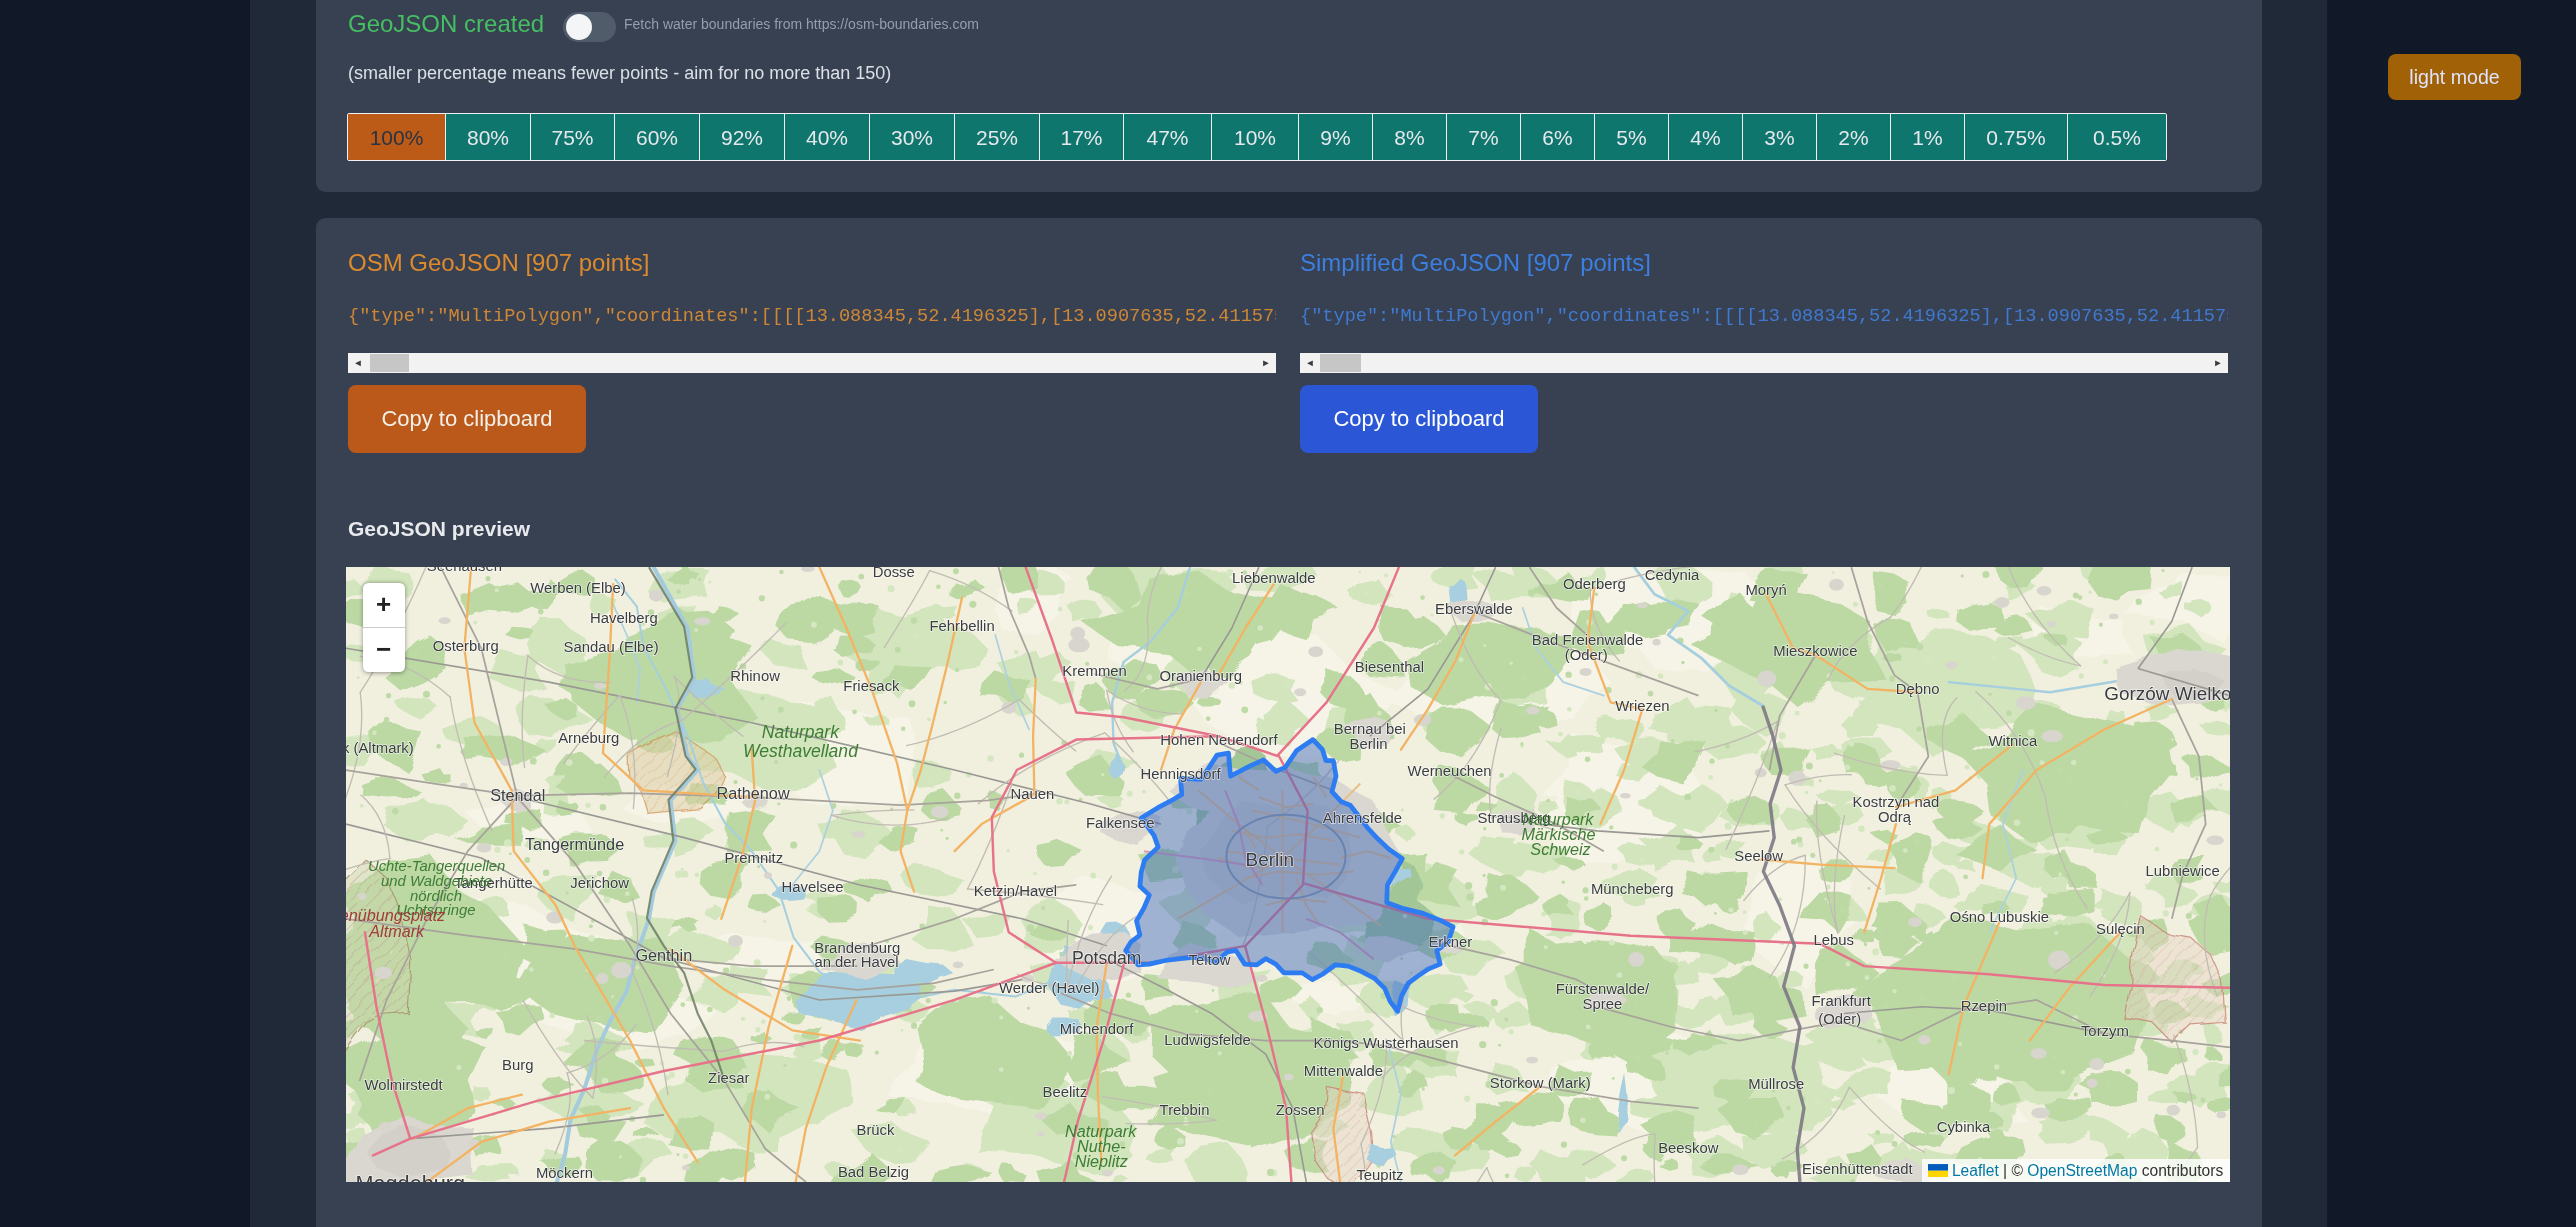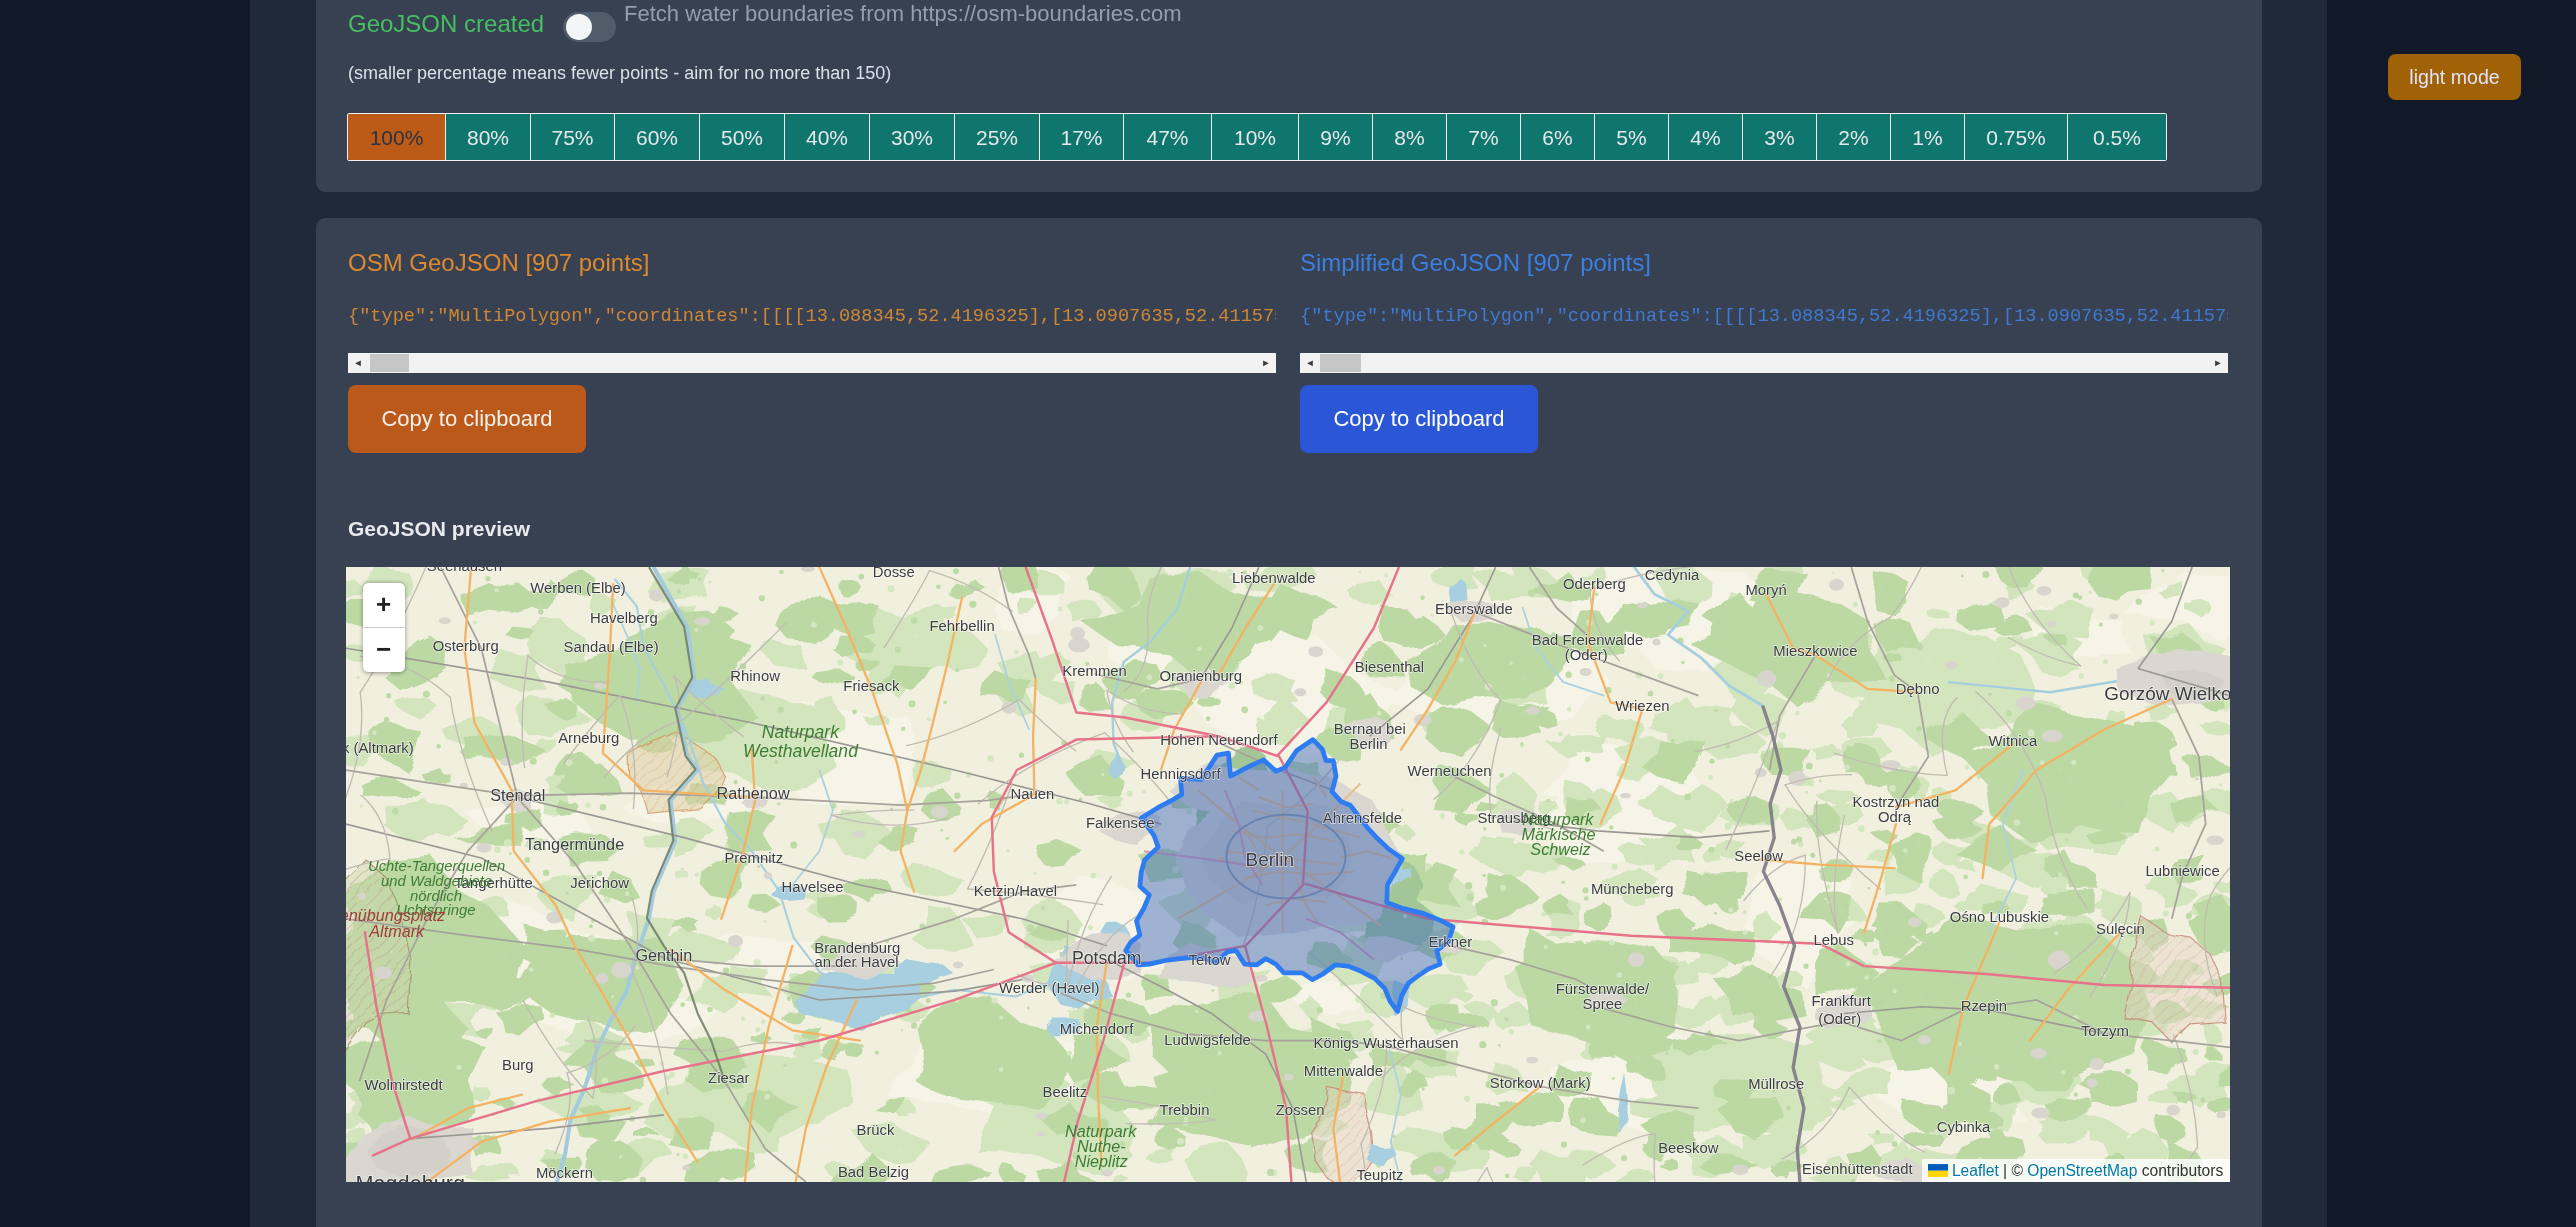--- a/index.html
+++ b/index.html
@@ -4,21 +4,21 @@
 html,body { width:2576px; height:1228px; background:#111827; overflow:hidden;
   font-family:"Liberation Sans", sans-serif; }
 #container { position:absolute; left:250px; top:0; width:2077px; height:1228px; background:#1f2937; }
 .card { position:absolute; background:#374151; border-radius:9.5px; }
 #card1 { left:66px; top:-20px; width:1946px; height:212px; }
 #card2 { left:66px; top:218px; width:1946px; height:1048px; }
 .abs { position:absolute; }
 #t-green { left:348px; top:10px; font-size:24px; color:#46be62; }
 #toggle { left:563px; top:12px; width:53px; height:30px; background:#515c6b; border-radius:15.6px; }
 #knob { position:absolute; left:2.7px; top:2px; width:26px; height:26px; background:#f3f5f7; border-radius:50%; }
-#t-fetch { left:624px; top:1px; font-size:22px; color:#959eac; }
+#t-fetch { left:624px; top:16px; font-size:14px; color:#959eac; }
 #t-note { left:348px; top:63px; font-size:18px; color:#dbe0e6; }
 #pbrow { left:347px; top:113px; height:48px; display:flex; border:0.7px solid #eef0f2; border-radius:2px; overflow:hidden; }
 .pb { height:47px; background:#0f766e; color:#e5e8ec; font-size:21px; display:flex; align-items:center; justify-content:center; border-left:0.7px solid #eef0f2; }
 .pb:first-child { border-left:none; }
 .pb.sel { background:#bc5a17; color:#2a3342; }
 .h2 { top:249px; font-size:24px; }
 #h-osm { left:348px; color:#dd8a2e; }
 #h-simp { left:1300px; color:#3c7fe0; }
 .json { top:306px; width:928px; font-family:"Liberation Mono", monospace; font-size:18.6px; white-space:nowrap; overflow:hidden; }
 #j-osm { left:348px; color:#cf8736; }
@@ -49,21 +49,21 @@
 <div id="toggle" class="abs">
     <div id="knob"></div>
   </div>
 <div id="t-fetch" class="abs">Fetch water boundaries from https://osm-boundaries.com</div>
 <div id="t-note" class="abs">(smaller percentage means fewer points - aim for no more than 150)</div>
 <div id="pbrow" class="abs">
     <div class="pb sel" style="width:97px">100%</div>
     <div class="pb" style="width:85px">80%</div>
     <div class="pb" style="width:84px">75%</div>
     <div class="pb" style="width:85px">60%</div>
-    <div class="pb" style="width:85px">50%</div>
+    <div class="pb" style="width:85px">92%</div>
     <div class="pb" style="width:85px">40%</div>
     <div class="pb" style="width:85px">30%</div>
     <div class="pb" style="width:85px">25%</div>
     <div class="pb" style="width:84px">17%</div>
     <div class="pb" style="width:88px">47%</div>
     <div class="pb" style="width:87px">10%</div>
     <div class="pb" style="width:74px">9%</div>
     <div class="pb" style="width:74px">8%</div>
     <div class="pb" style="width:74px">7%</div>
     <div class="pb" style="width:74px">6%</div>

